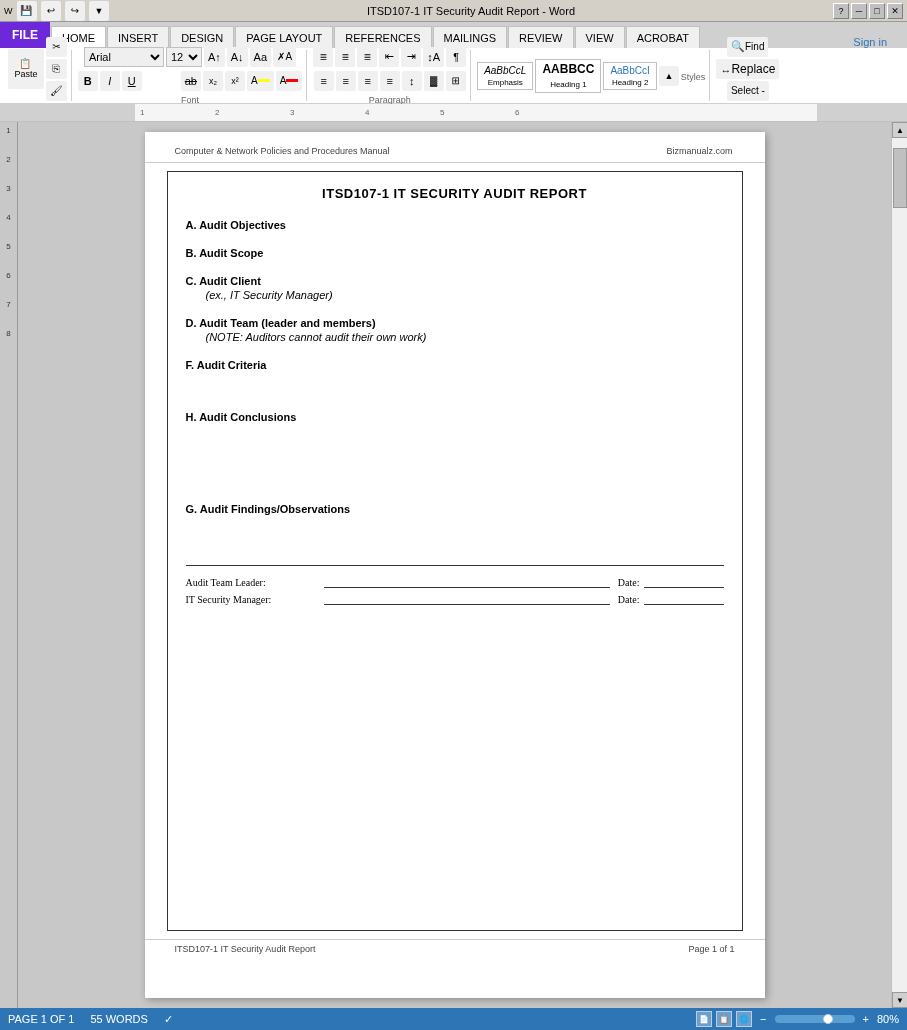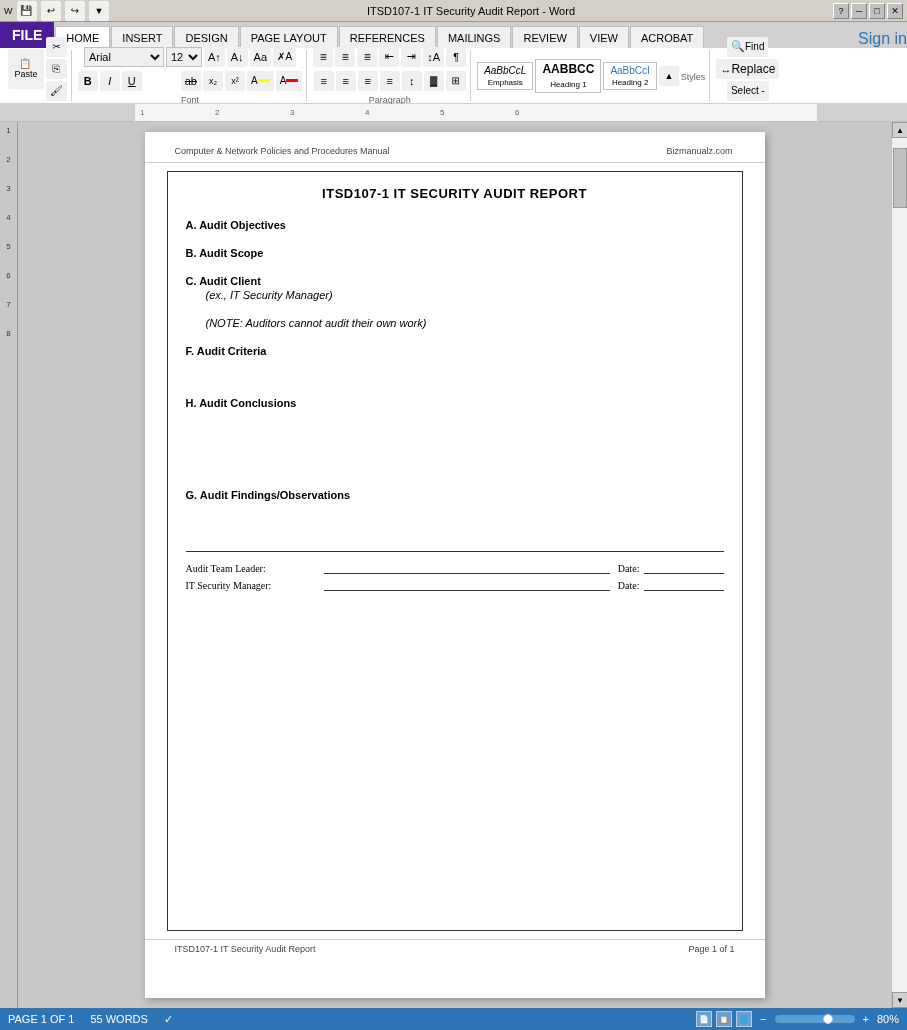--- a/index.html
+++ b/index.html
@@ -33,42 +33,42 @@
 
     
     .ribbon-tabs {
       display: flex;
       align-items: flex-end;
       padding-left: 0;
       background: #d0d0d0;
       height: 26px;
     }
     .file-tab {
-      background: #4c1d95;
+      background: #6d28d9;
       color: white;
       padding: 4px 12px;
-      font-size: 14px;
+      font-size: 12px;
       font-weight: bold;
       height: 26px;
       display: flex; align-items: center;
       cursor: pointer;
     }
     .ribbon-tab {
       padding: 4px 10px;
       font-size: 11px;
       height: 22px;
       display: flex; align-items: center;
       background: #f0f0f0;
       border: 1px solid #c0c0c0;
       border-bottom: none;
       cursor: pointer;
       margin-left: 1px;
     }
     .ribbon-tab.active { background: #fff; font-weight: normal; }
-    .sign-in { margin-left: auto; margin-right: 0; font-size: 16px; color: #2e75b6; display: flex; align-items: center; }
+    .sign-in { margin-left: auto; margin-right: 20px; font-size: 11px; color: #2e75b6; display: flex; align-items: center; }
 
     
     .toolbar {
       background: #fff;
       border-bottom: 1px solid #d0d0d0;
       display: flex;
       align-items: center;
       padding: 2px 4px;
       height: 56px;
       gap: 2px;
@@ -484,20 +484,21 @@
         <div class="section-item">
           <div class="section-label">B.  Audit Scope</div>
         </div>
 
         <div class="section-item">
           <div class="section-label">C.  Audit Client</div>
           <div class="section-note">(ex., IT Security Manager)</div>
         </div>
 
         <div class="section-item">
+          <div class="section-label">D.  Audit Team (leader and members)</div>
           <div class="section-note">(NOTE: Auditors cannot audit their own work)</div>
         </div>
 
 
         <div class="section-item" style="margin-bottom:40px;">
           <div class="section-label">F.  Audit Criteria</div>
         </div>
 
         <div class="section-item" style="margin-bottom:80px;">
           <div class="section-label">H.  Audit Conclusions</div>

